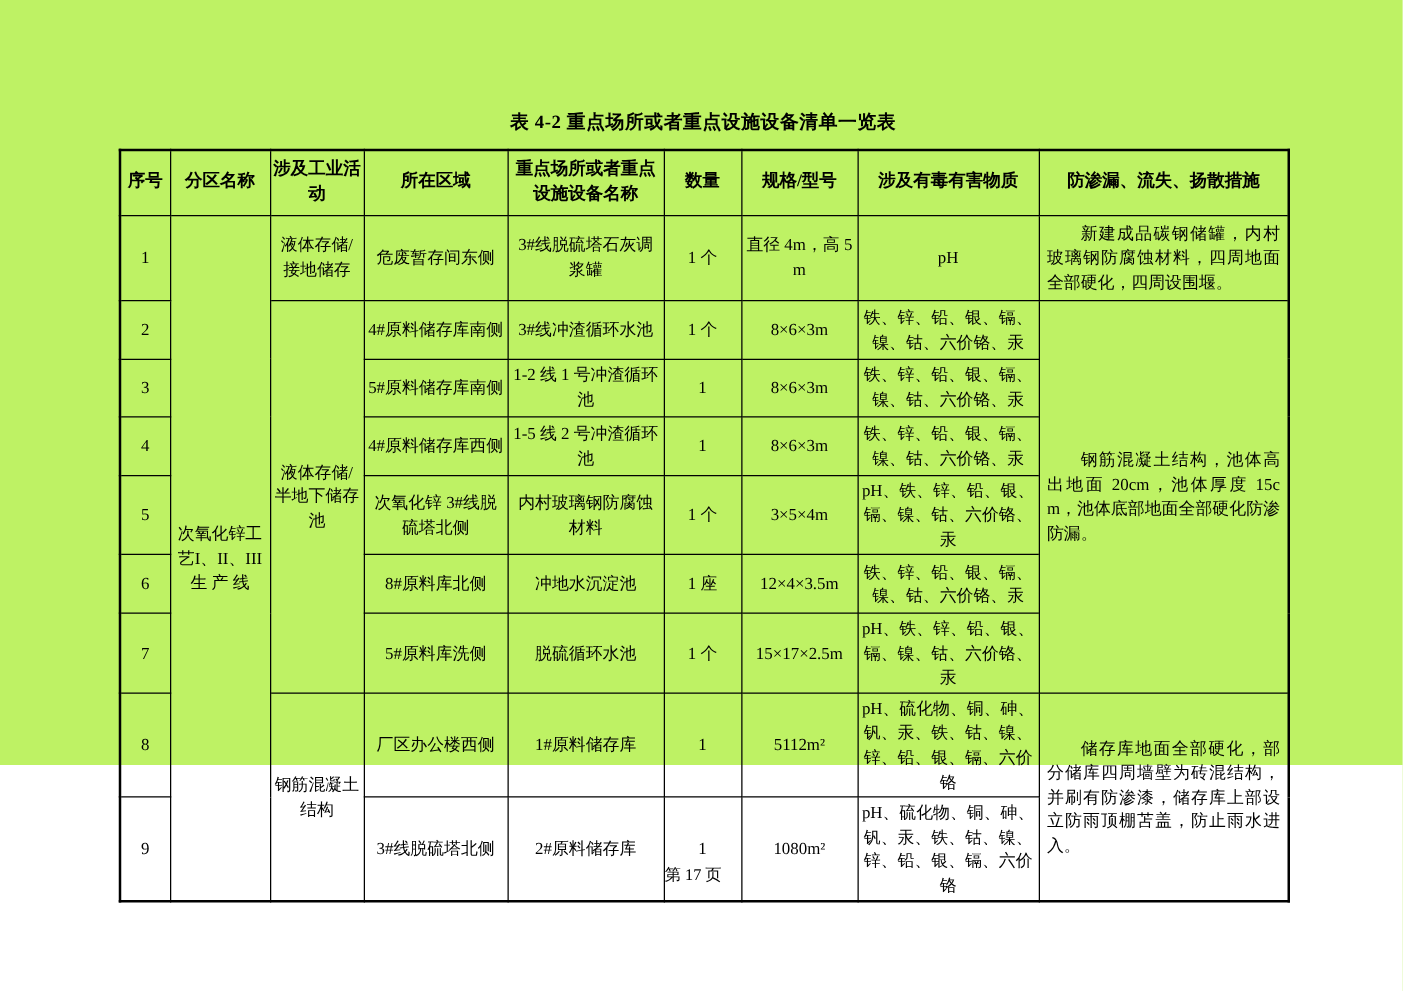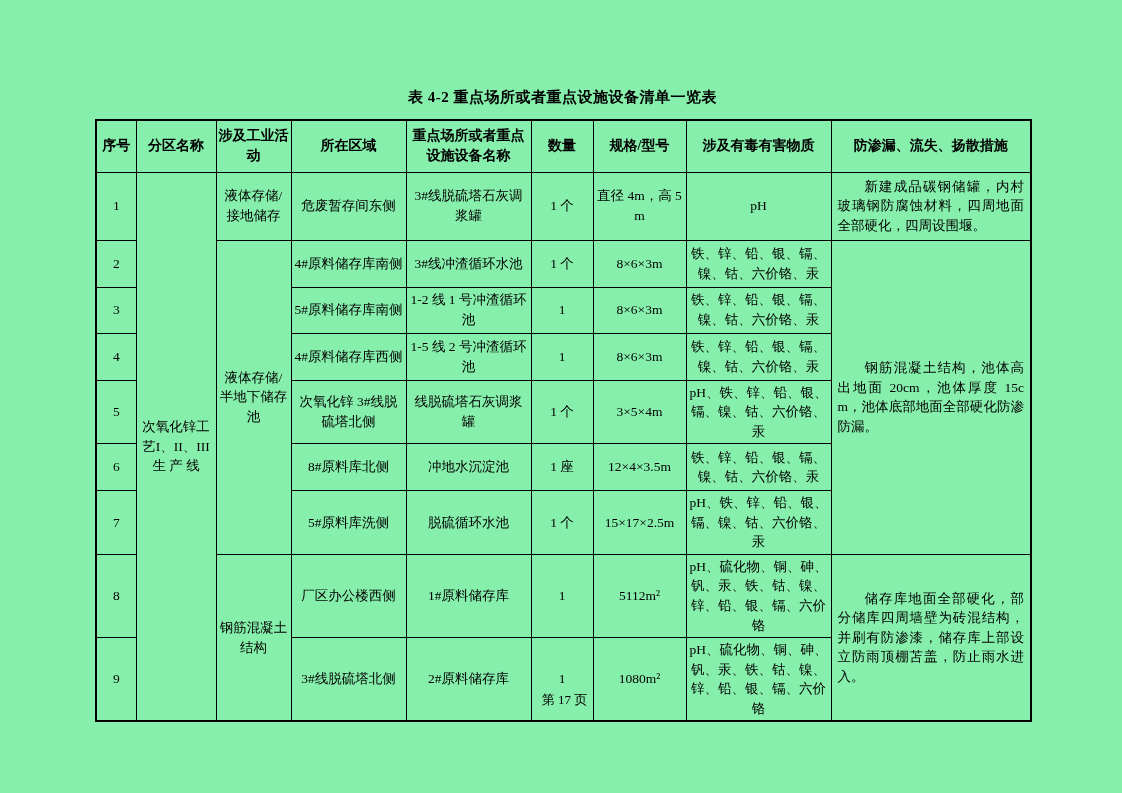--- a/index.html
+++ b/index.html
@@ -1,21 +1,21 @@
 <!DOCTYPE html>
 <html><head>
 <meta charset="utf-8">
 <style>
   html,body{margin:0;padding:0;background:#ffffff;}
   body{
     width:1122px;height:793px;overflow:hidden;
     font-family:"Liberation Serif","DejaVu Serif",serif;
     color:#000;
   }
-  .page{position:relative;width:1122px;height:793px;background:#86efac;}
+  .page{position:relative;width:1122px;height:612px;background:#bef264;}
   .doc-title{
     position:absolute;top:88px;left:95px;width:935px;
     text-align:center;font-weight:bold;font-size:15px;letter-spacing:0.5px;
   }
   table.main{
     position:absolute;top:119px;left:95px;width:935px;
     border-collapse:collapse;table-layout:fixed;
     border:2px solid #000;
   }
   th,td{
@@ -38,21 +38,21 @@
   tr.r1{height:68px}
   tr.r2{height:47px}
   tr.r3{height:46px}
   tr.r4{height:47px}
   tr.r5{height:55px}
   tr.r6{height:47px}
   tr.r7{height:55px}
   tr.r8{height:73px}
   tr.r9{height:73px}
   .footer{
-    position:absolute;top:691px;left:97px;width:935px;
+    position:absolute;top:691px;left:87px;width:935px;
     text-align:center;font-size:13px;
   }
 </style>
 </head>
 <body>
 
 <div class="page">
 
   <div class="doc-title">表 4-2 重点场所或者重点设施设备清单一览表</div>
 
@@ -115,21 +115,21 @@
         <td>4</td>
         <td>4#原料储存库西侧</td>
         <td>1-5 线 2 号冲渣循环池</td>
         <td>1</td>
         <td>8×6×3m</td>
         <td>铁、锌、铅、银、镉、镍、钴、六价铬、汞</td>
       </tr>
       <tr class="r5">
         <td>5</td>
         <td>次氧化锌 3#线脱硫塔北侧</td>
-        <td>线脱硫塔石灰调浆罐</td>
+        <td>内村玻璃钢防腐蚀材料</td>
         <td>1 个</td>
         <td>3×5×4m</td>
         <td>pH、铁、锌、铅、银、镉、镍、钴、六价铬、汞</td>
       </tr>
       <tr class="r6">
         <td>6</td>
         <td>8#原料库北侧</td>
         <td>冲地水沉淀池</td>
         <td>1 座</td>
         <td>12×4×3.5m</td>

